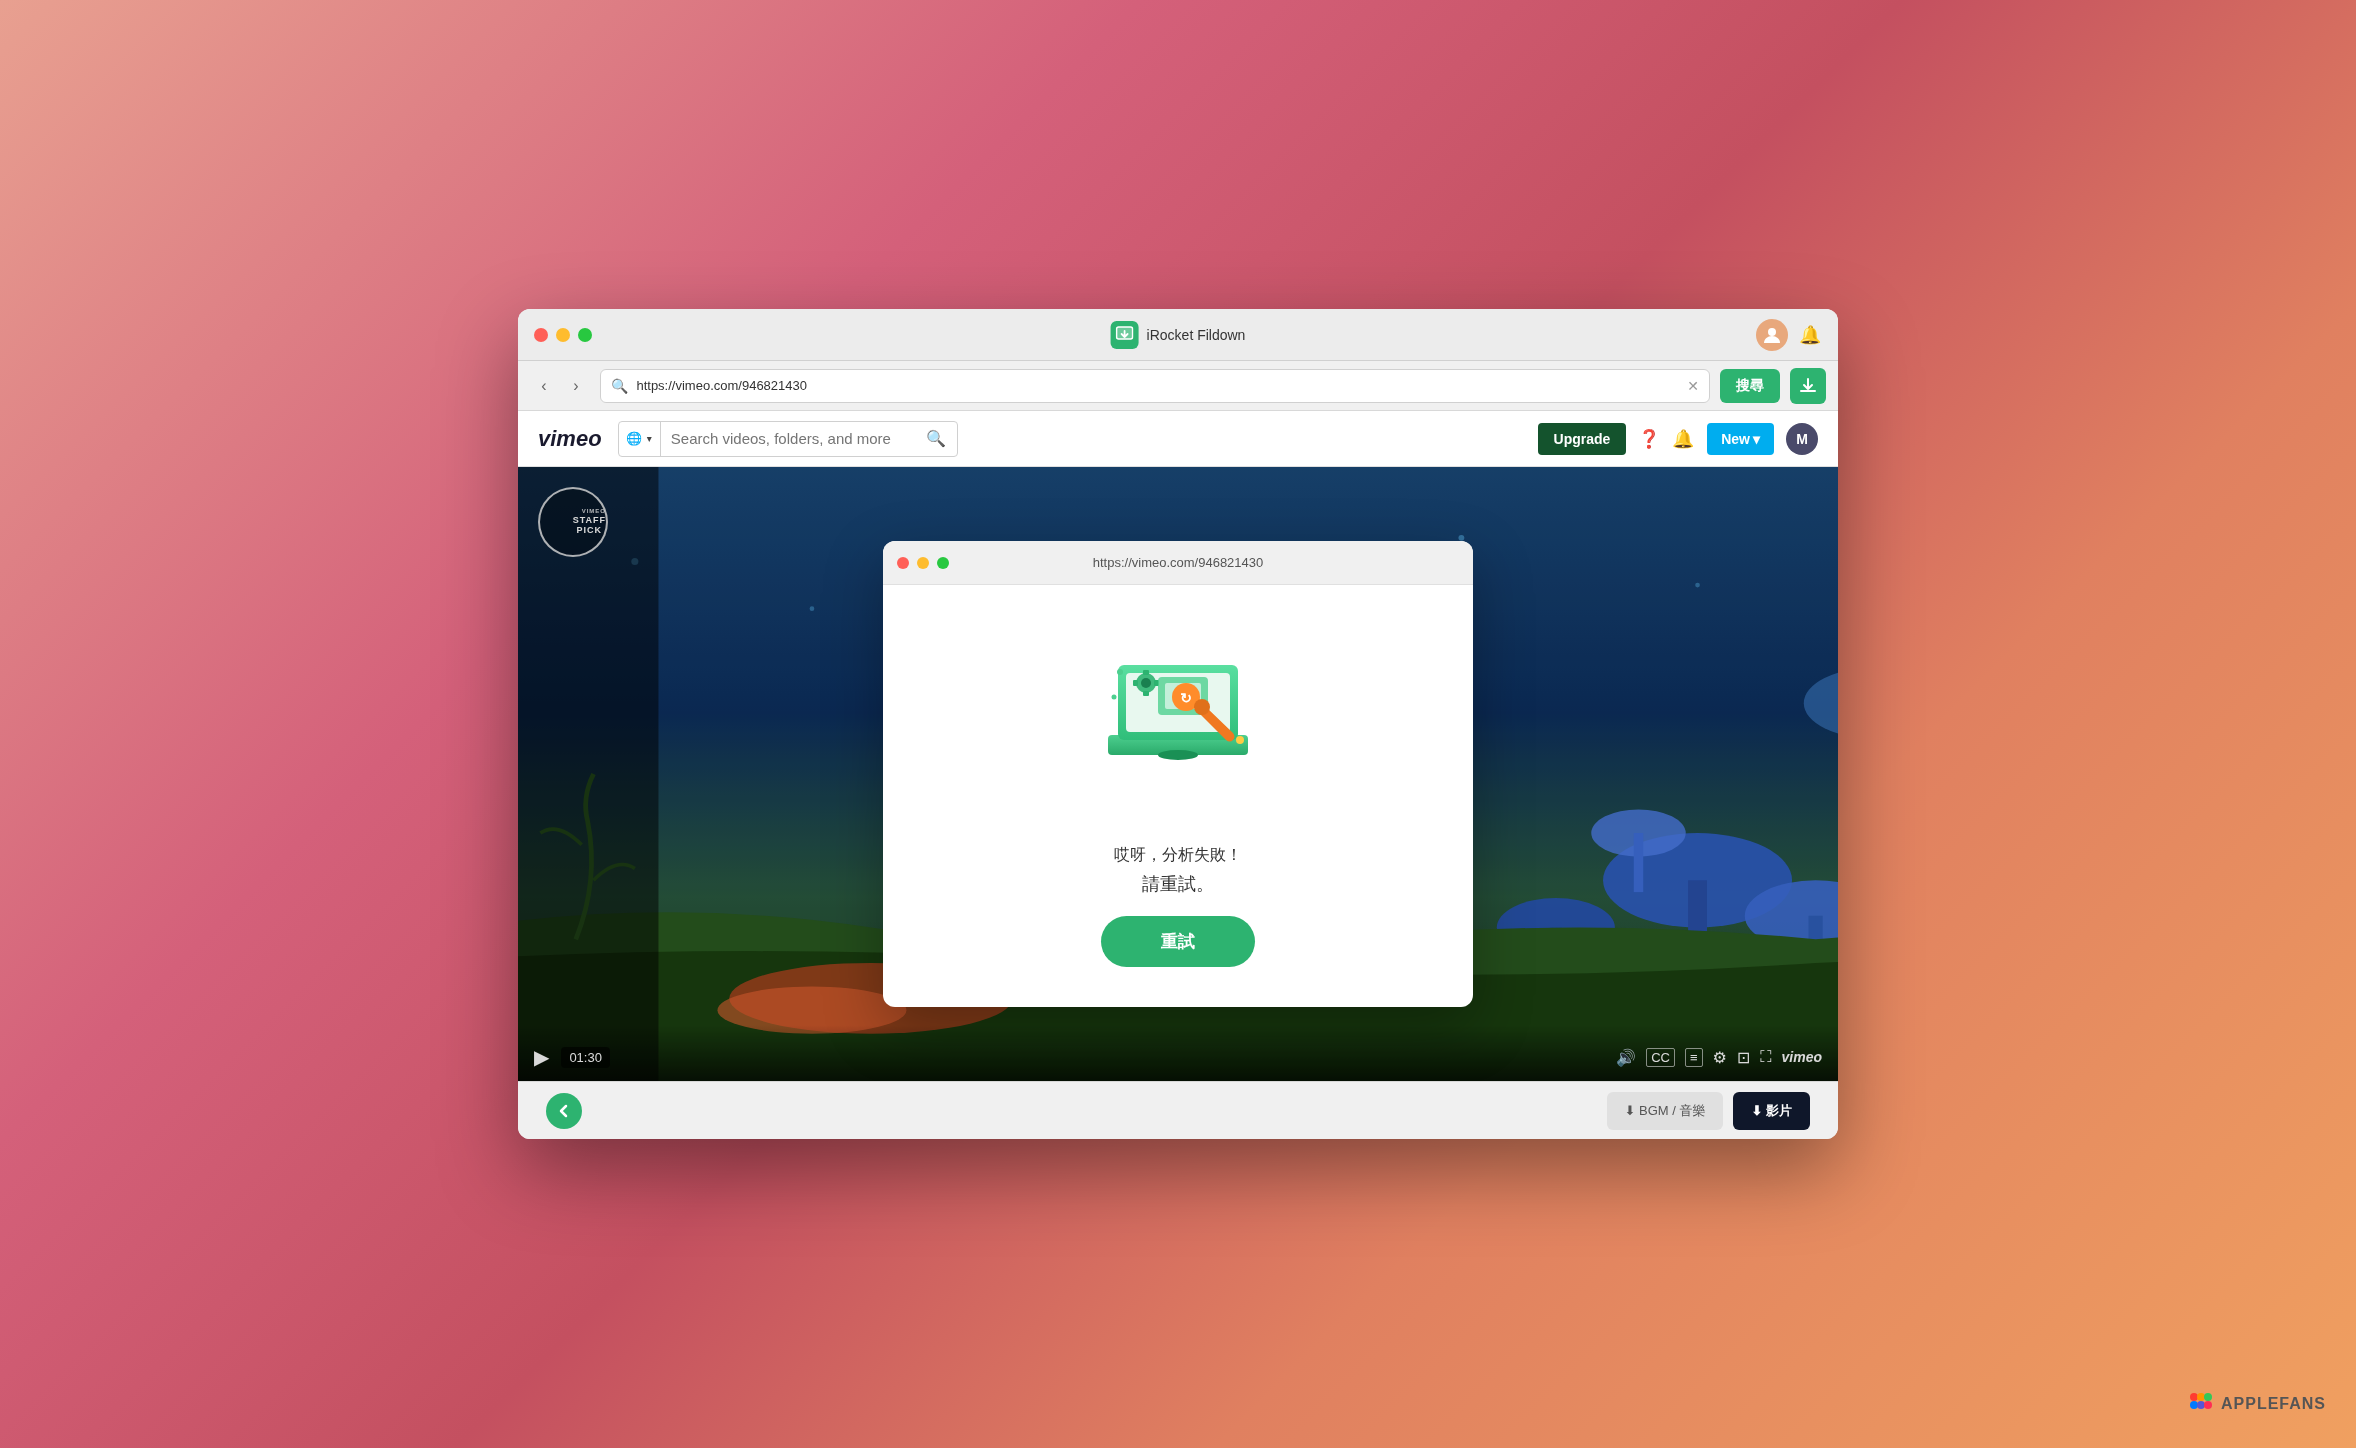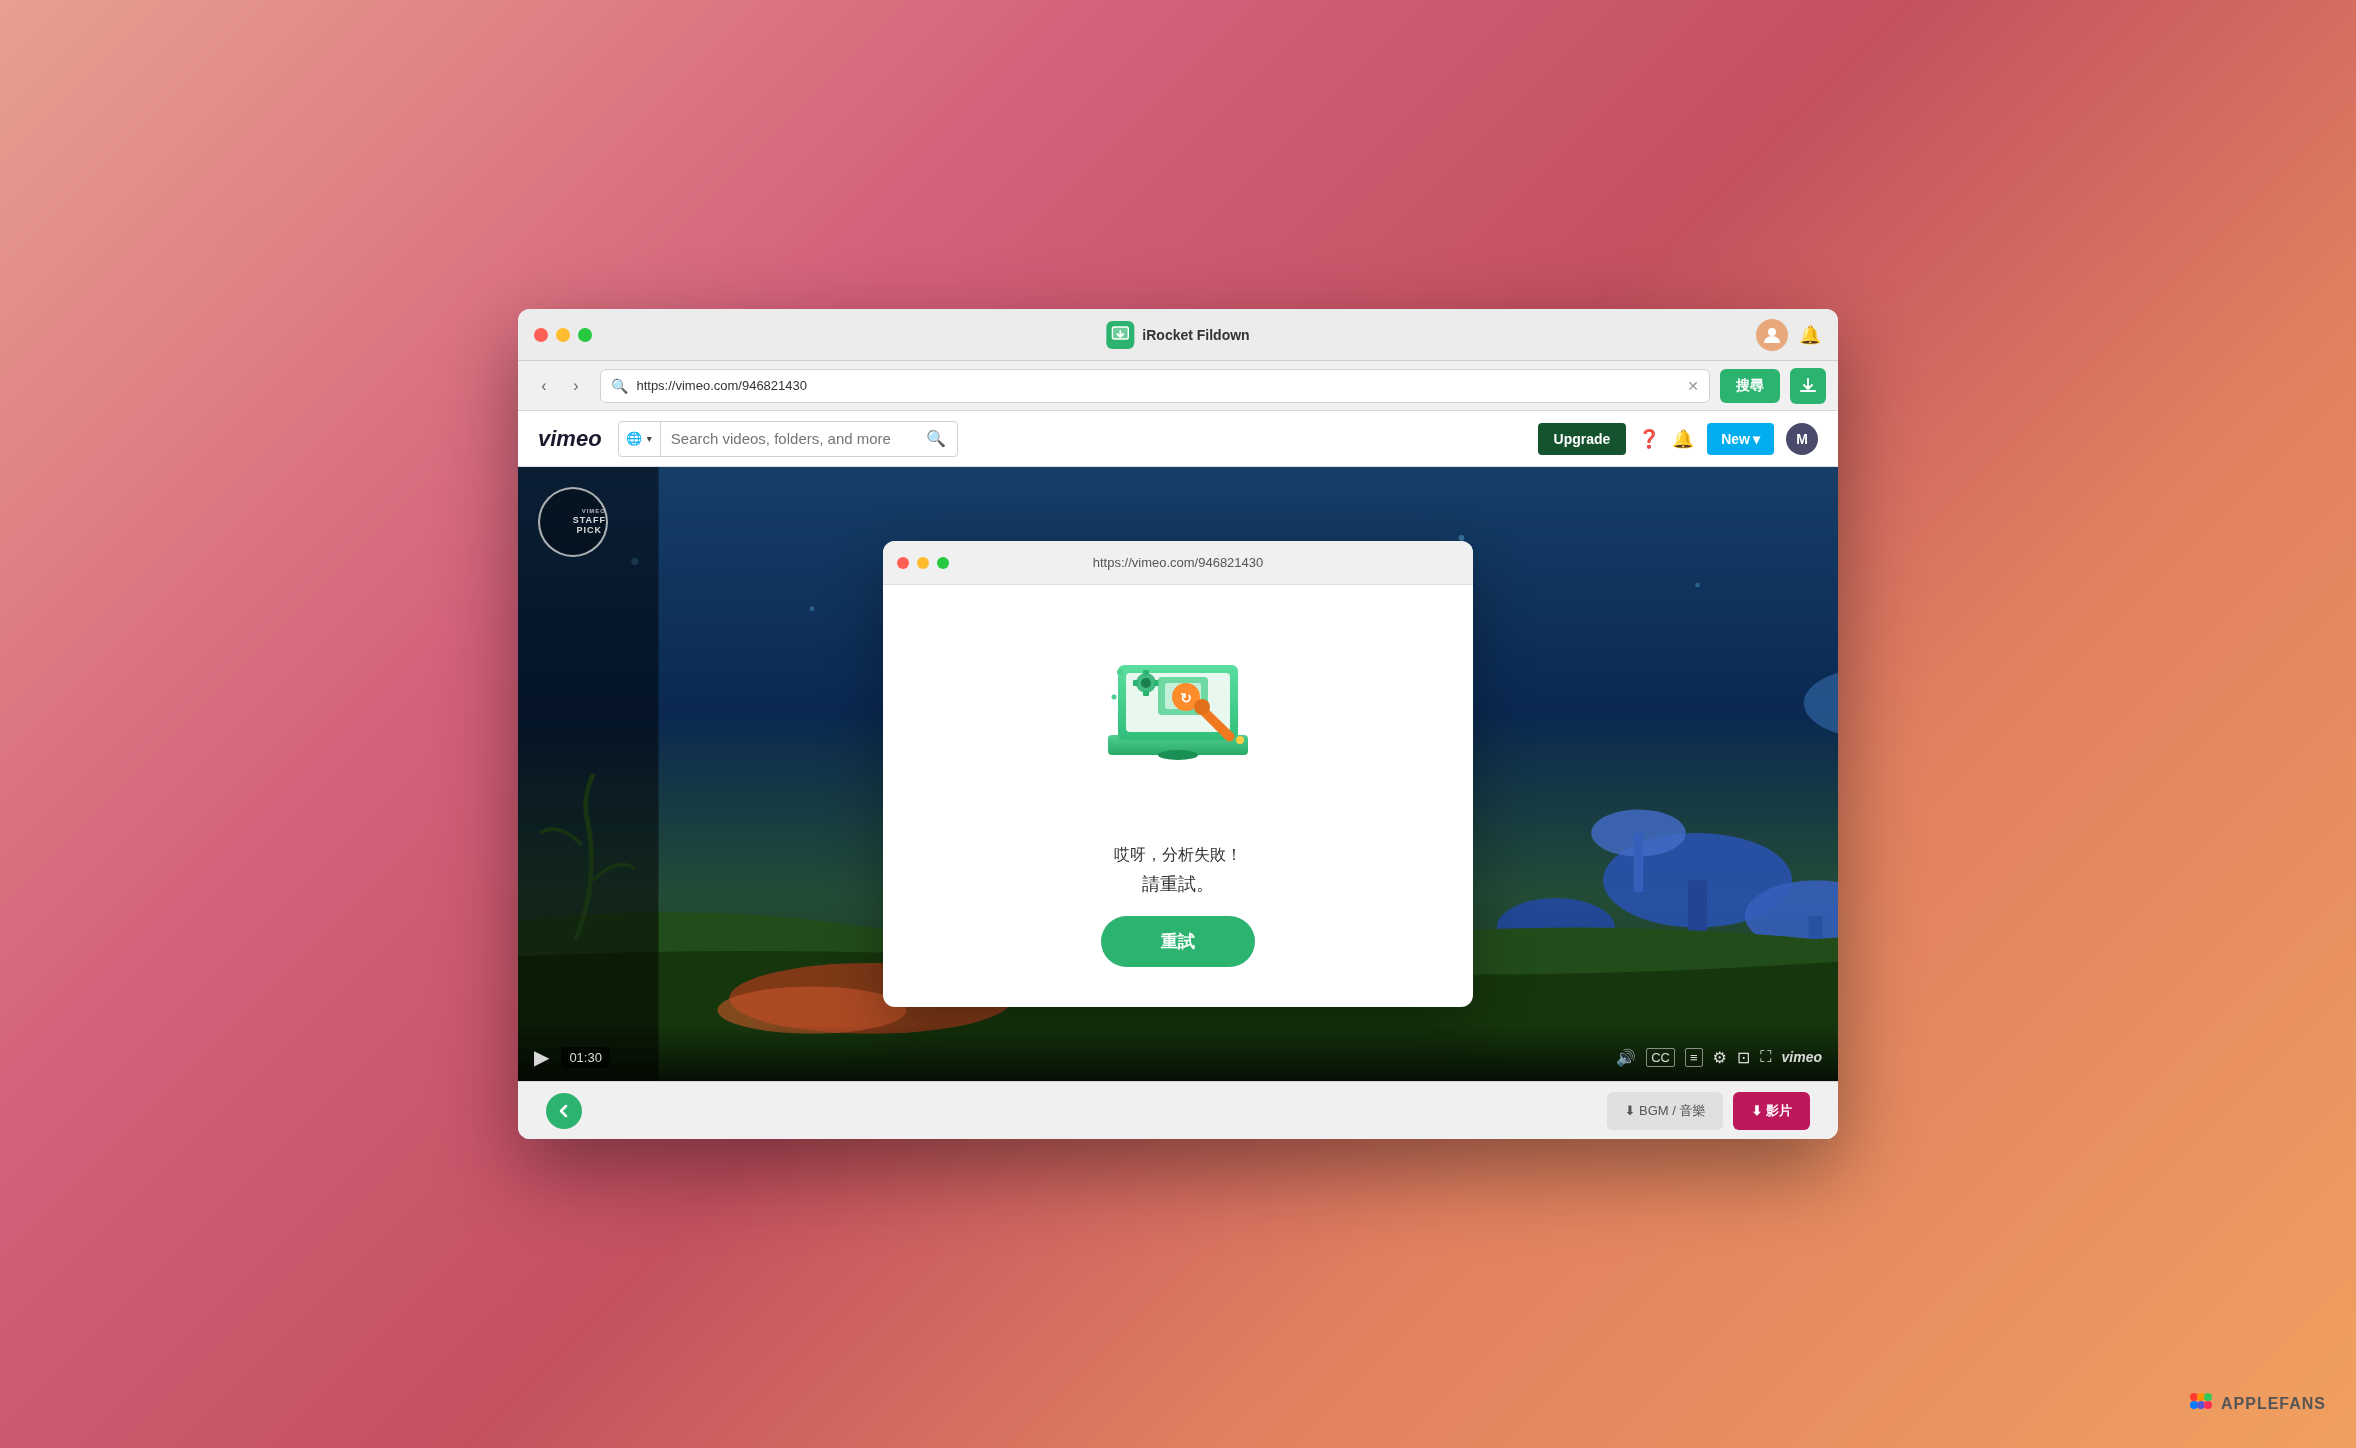--- a/index.html
+++ b/index.html
@@ -64,21 +64,21 @@
       background: #2db370;
       border-radius: 6px;
       display: flex;
       align-items: center;
       justify-content: center;
       color: white;
       font-size: 16px;
     }
     .app-title {
       font-size: 14px;
-      font-weight: 700;
+      font-weight: 400;
       color: #333;
     }
     .title-bar-right {
       position: absolute;
       right: 16px;
       display: flex;
       align-items: center;
       gap: 12px;
     }
     .avatar-circle {
@@ -379,21 +379,21 @@
       border-radius: 6px;
       padding: 0 18px;
       height: 38px;
       font-size: 13px;
       cursor: pointer;
       display: flex;
       align-items: center;
       gap: 6px;
     }
     .download-video-btn {
-      background: #be185d;
+      background: #0f172a;
       color: white;
       border: none;
       border-radius: 6px;
       padding: 0 18px;
       height: 38px;
       font-size: 13px;
       font-weight: 600;
       cursor: pointer;
       display: flex;
       align-items: center;

